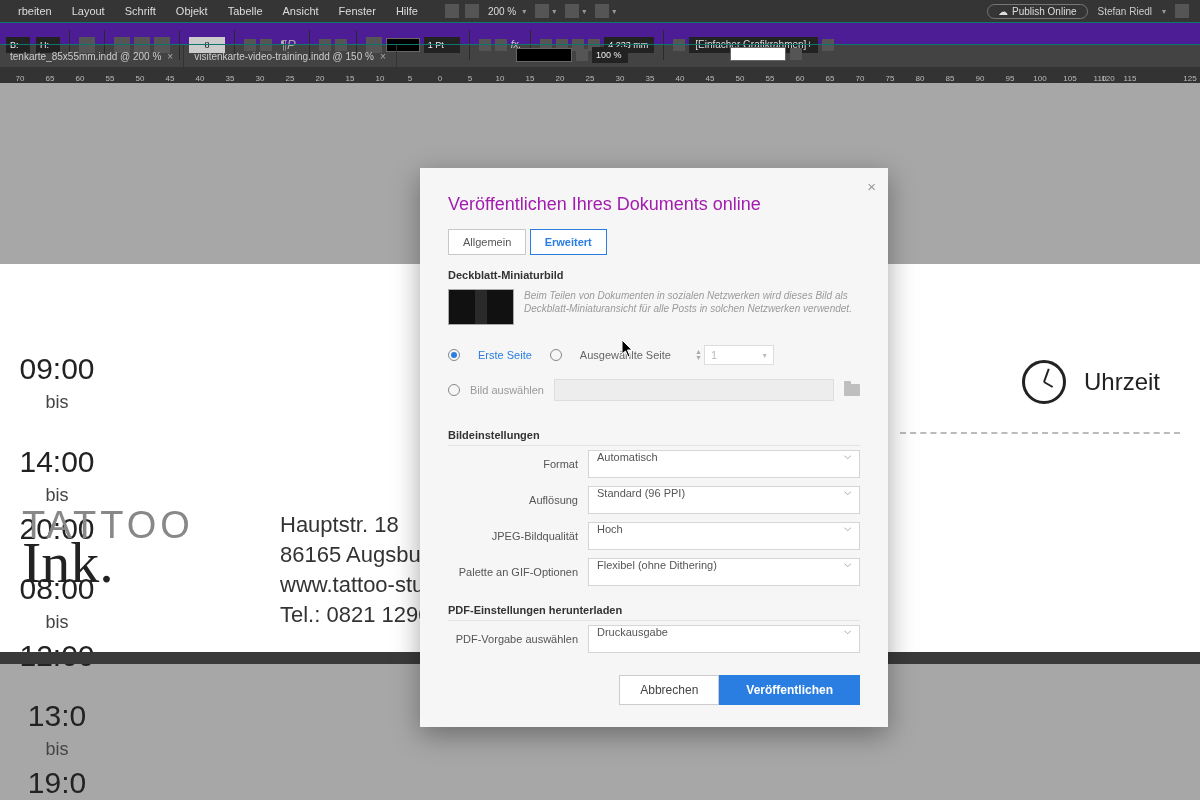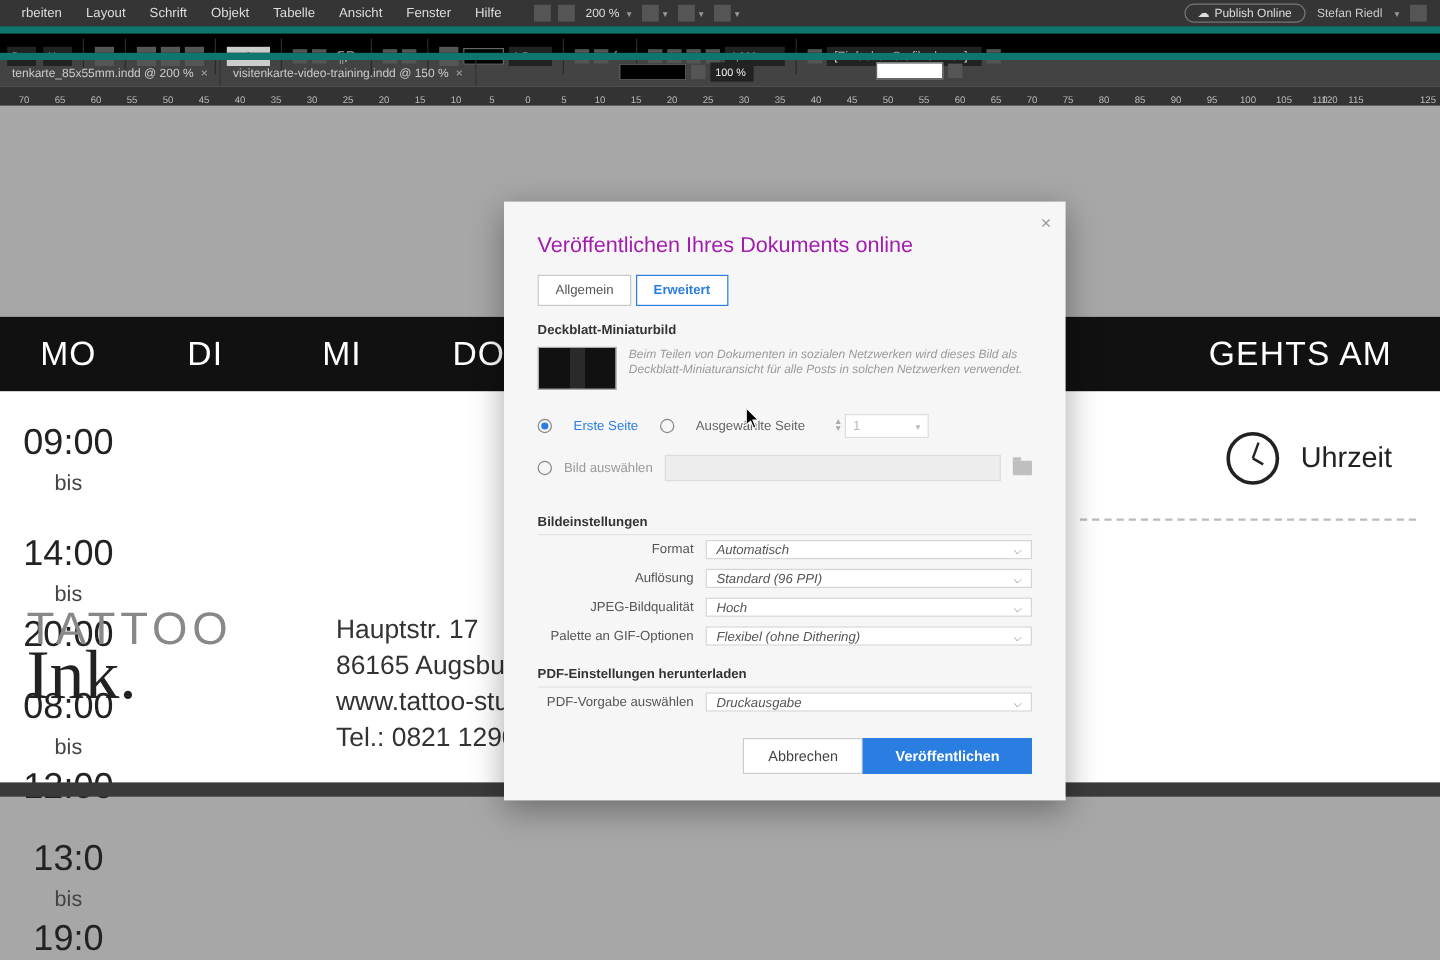--- a/index.html
+++ b/index.html
@@ -8,21 +8,21 @@
   
   .menubar { height: 22px; background: #353535; color: #ddd; display: flex; align-items: center; padding: 0 8px; font-size: 11px; }
   .menubar .menu-item { padding: 0 10px; cursor: default; }
   .menubar .gap { flex: 1; }
   .menubar .publish-btn { border: 1px solid #777; border-radius: 10px; padding: 1px 10px; font-size: 10px; display: flex; align-items: center; gap: 4px; }
   .menubar .user { padding: 0 10px; font-size: 10px; color: #ccc; }
   .menubar .square-icon { width: 14px; height: 14px; background: #555; margin: 0 3px; display: inline-block; }
   .menubar .zoom { padding: 0 6px; font-size: 10px; }
   .menubar .chev { font-size: 8px; color: #999; padding-right: 6px; }
 
-  .toolbar { height: 44px; background: #000000; display: flex; align-items: center; padding: 0 6px; gap: 6px; border-top: 6px solid #0f766e; }
+  .toolbar { height: 44px; background: #4c1d95; display: flex; align-items: center; padding: 0 6px; gap: 6px; border-top: 1px solid #0f766e; }
   .tool-block { display: flex; align-items: center; gap: 4px; }
   .tool-sq { width: 16px; height: 16px; background: #555; }
   .tool-sq.sm { width: 12px; height: 12px; }
   .tool-field { height: 16px; background: #222; color: #eee; font-size: 9px; display: flex; align-items: center; padding: 0 4px; min-width: 36px; }
   .tool-swatch { width: 34px; height: 14px; background: #000; border: 1px solid #666; }
   .tool-swatch.white { background: #fff; }
   .tool-presetbox { height: 16px; background: #222; color: #ddd; font-size: 10px; padding: 0 6px; display: flex; align-items: center; min-width: 120px; }
   .tool-sep { width: 1px; height: 30px; background: #2a2a2a; margin: 0 3px; }
 
   .doc-tabs { height: 22px; background: #434343; display: flex; align-items: center; font-size: 10px; color: #ccc; }
@@ -74,21 +74,21 @@
   .modal .stepper { display: flex; flex-direction: column; font-size: 7px; color: #aaa; line-height: 6px; }
   .modal .pageno-field { width: 70px; height: 20px; background: #fff; border: 1px solid #ddd; color: #bbb; font-size: 11px; padding: 0 6px; display: flex; align-items: center; justify-content: space-between; }
   .modal .pageno-field .chev { font-size: 8px; color: #bbb; }
   .modal .file-row { display: flex; align-items: center; gap: 10px; padding: 4px 28px 14px 28px; font-size: 11px; color: #999; }
   .modal .file-row .field { flex: 1; height: 22px; background: #ededed; border: 1px solid #ddd; }
   .modal .file-row .folder { width: 16px; height: 12px; background: #bfbfbf; position: relative; border-radius: 1px; }
   .modal .file-row .folder::before { content:""; position:absolute; top:-3px; left:0; width:7px; height:3px; background:#bfbfbf; border-radius:1px 1px 0 0; }
   .modal .divider { border-top: 1px solid #e3e3e3; margin: 0 28px; }
   .modal .form-row { display: flex; align-items: center; padding: 4px 28px; gap: 10px; }
   .modal .form-row .lbl { width: 130px; text-align: right; font-size: 11px; color: #555; }
-  .modal .form-row .dd { flex: 1; height: 16px; background: #fff; border: 1px solid #d5d5d5; display: flex; align-items: flex-end; justify-content: space-between; padding: 0 8px; font-size: 11px; color: #555; cursor: pointer; font-style: italic; }
+  .modal .form-row .dd { flex: 1; height: 28px; background: #fff; border: 1px solid #d5d5d5; display: flex; align-items: flex-start; justify-content: space-between; padding: 0 8px; font-size: 11px; color: #555; cursor: pointer; }
   .modal .form-row .dd .chev { font-size: 9px; color: #888; }
   .modal .btn-row { display: flex; justify-content: flex-end; padding: 18px 28px 22px 28px; }
   .modal .btn { height: 30px; padding: 0 20px; font-size: 12px; border: 1px solid #ccc; background: #fff; display: flex; align-items: center; cursor: pointer; }
   .modal .btn.primary { background: #2a7de1; color: #ffffff; border-color: #2a7de1; font-weight: 700; padding: 0 26px; }
 
   .cursor { position: absolute; left: 622px; top: 340px; width: 12px; height: 18px; pointer-events: none; }
   .cursor svg { width: 12px; height: 18px; }
 </style>
 </head>
 <body>
@@ -246,27 +246,20 @@
     <span class="tick" style="left: 1040px;">100</span>
     <span class="tick" style="left: 1070px;">105</span>
     <span class="tick" style="left: 1100px;">110</span>
     <span class="tick" style="left: 1130px;">115</span>
     <span class="tick" style="left: 1108px;">120</span>
     <span class="tick" style="left: 1190px;">125</span>
   </div>
 
 <div class="canvas">
   <div class="page">
-    <div class="blackbar">
-      <div class="day">MO</div>
-      <div class="day">DI</div>
-      <div class="day">MI</div>
-      <div class="day">DO</div>
-      <div class="right-txt">GEHTS AM</div>
-    </div>
     <div class="times-row">
       <div class="timecol">
         <div>09:00</div>
           <div class="bis">bis</div>
       </div>
       <div class="timecol">
         <div>14:00</div>
           <div class="bis">bis</div>
           <div class="t2">20:00</div>
       </div>
@@ -284,21 +277,21 @@
     <div class="uhrzeit">
       <div class="clock"></div>
       <div class="lbl">Uhrzeit</div>
     </div>
     <div class="dashline"></div>
     <div class="logo-block">
       <div class="t1">TATTOO</div>
       <div class="t2s">Ink.</div>
     </div>
     <div class="addr">
-      <div>Hauptstr. 17</div>
+      <div>Hauptstr. 18</div>
       <div>86165 Augsbur</div>
       <div>www.tattoo-stu</div>
       <div>Tel.: 0821 1290</div>
     </div>
     <div class="darkfoot"></div>
   </div>
 </div>
 
 <div class="modal">
   <span class="close">×</span>

